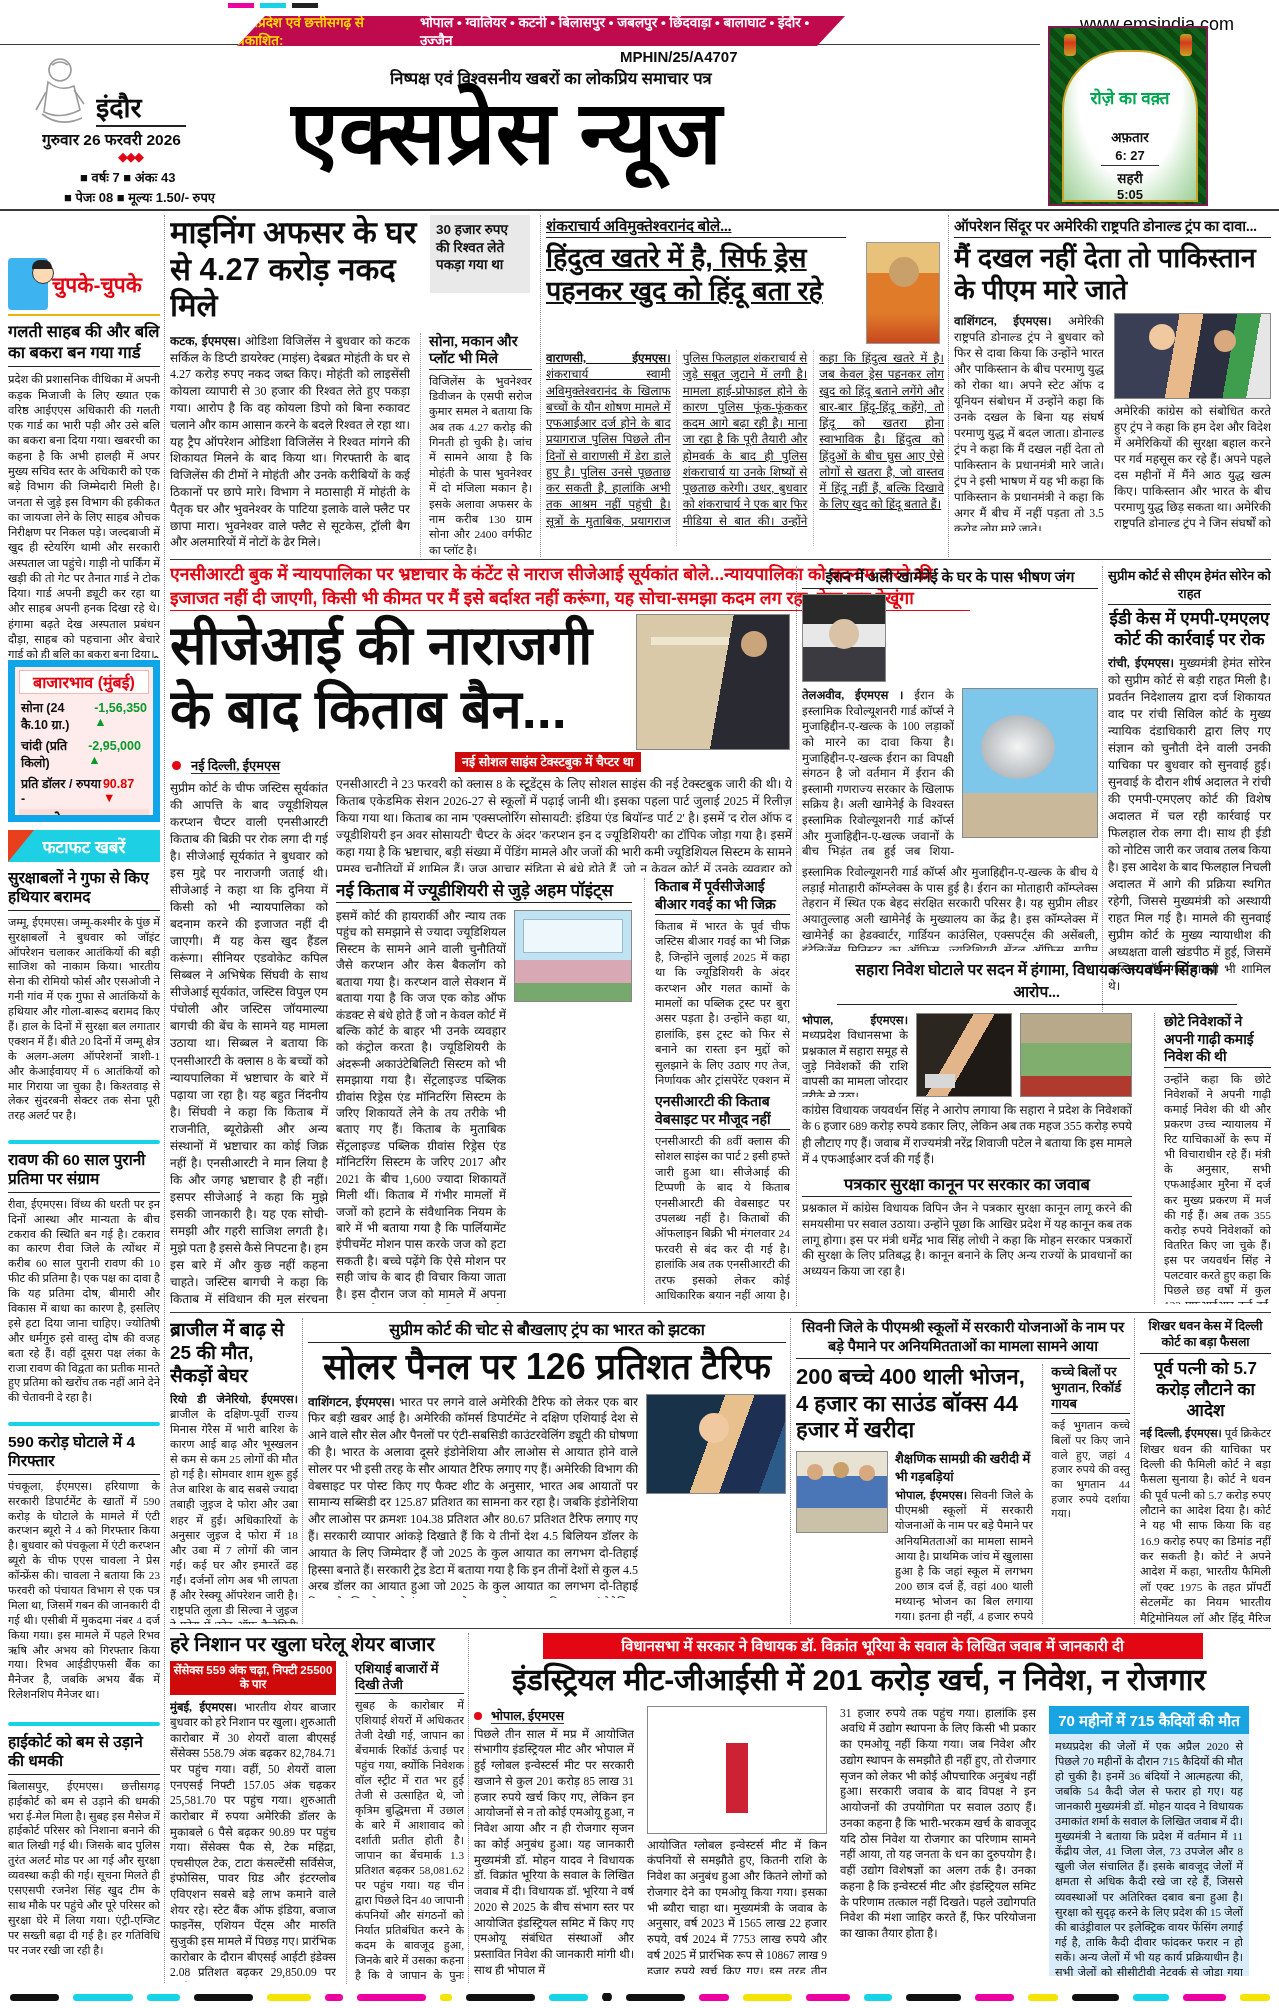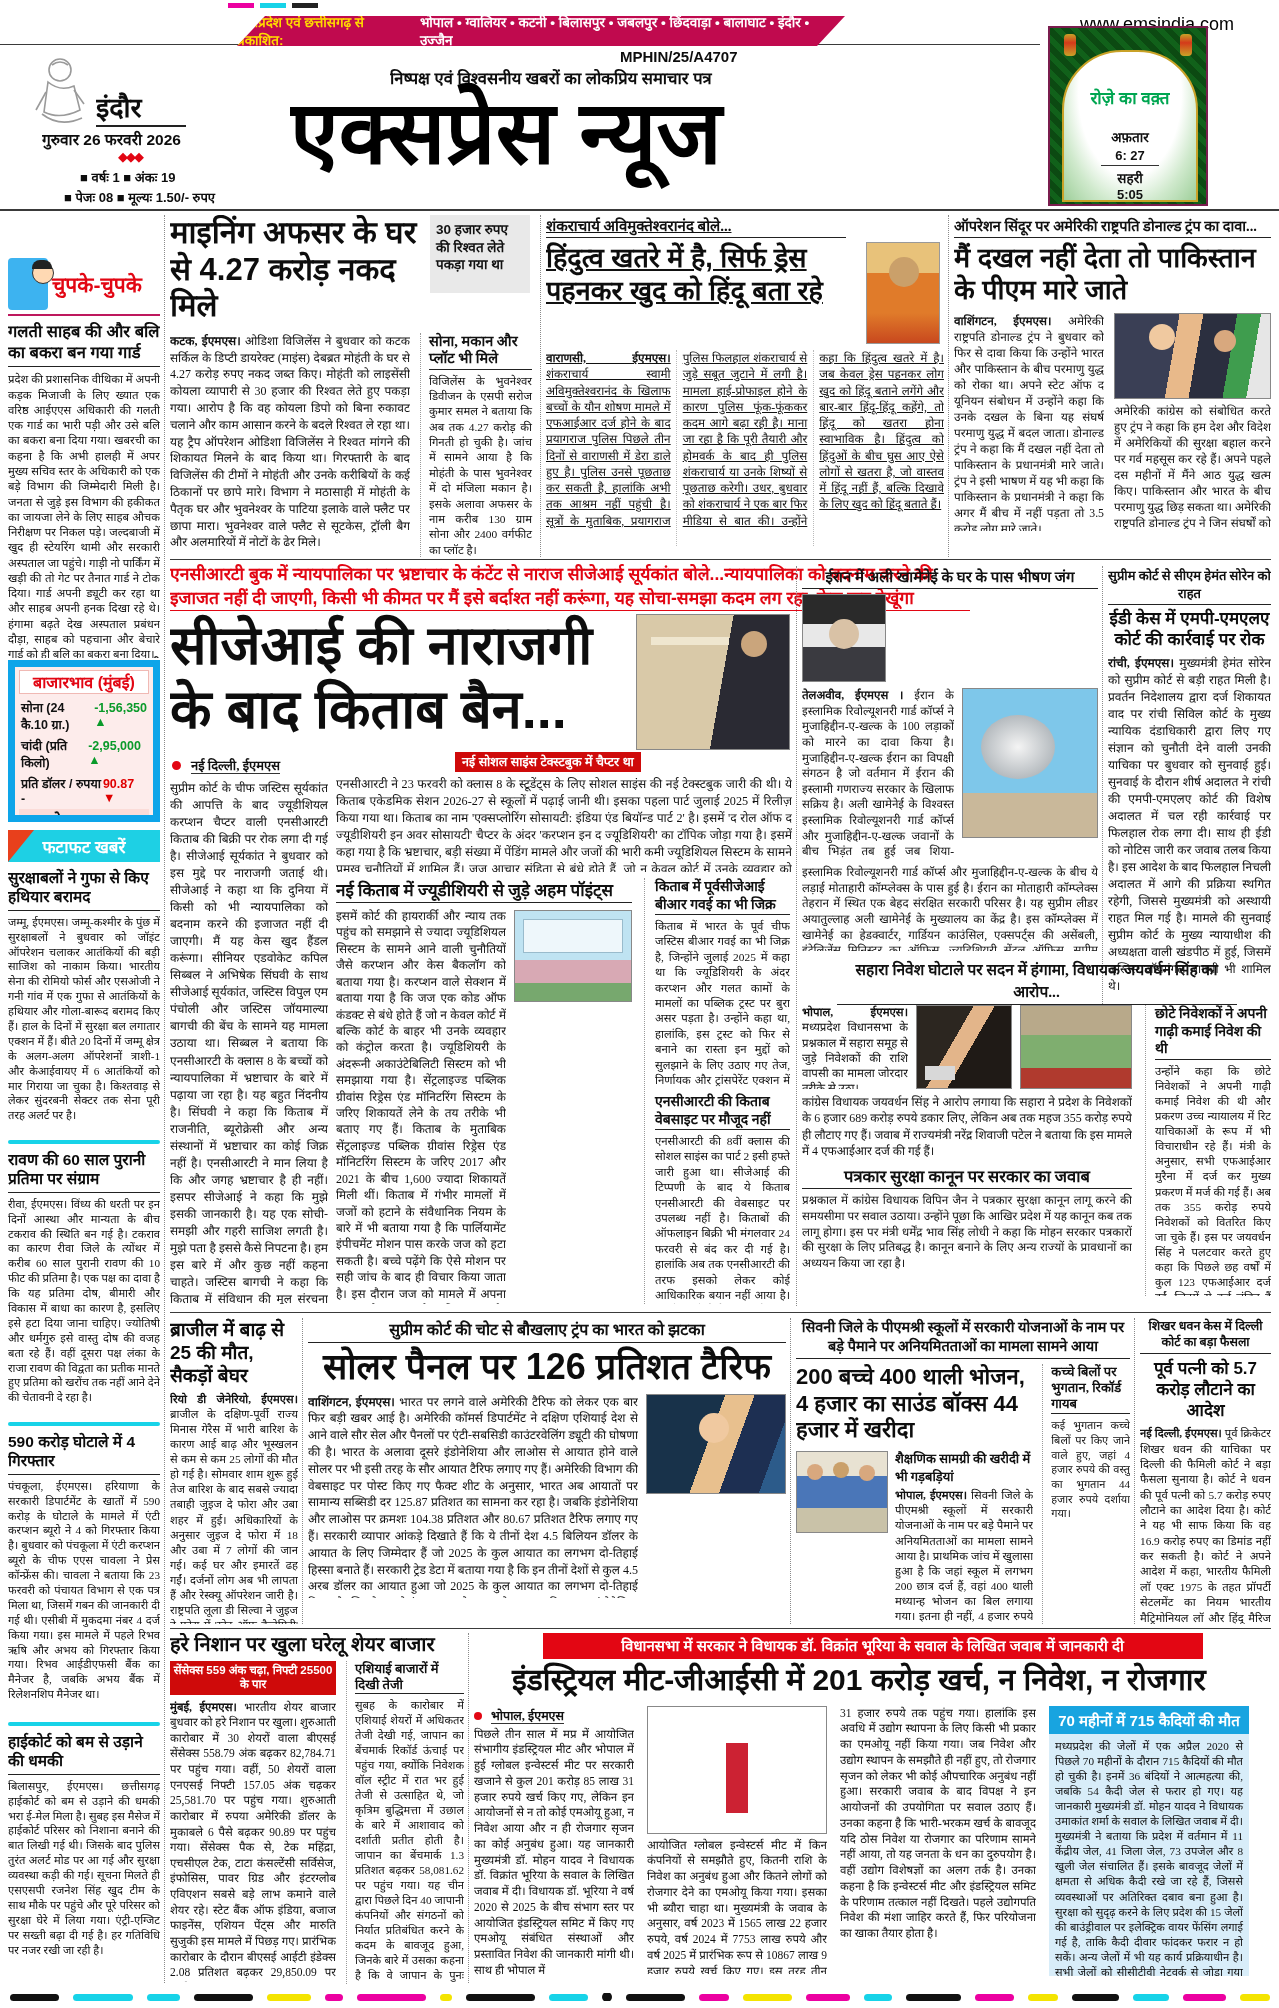--- a/index.html
+++ b/index.html
@@ -49,21 +49,21 @@
         <path d="M26 30 q12 10 26 4 l6 24 q-20 10 -36 2 z"></path>
         <path d="M20 62 q18 14 40 4"></path>
         <path d="M24 40 l-10 18"></path>
           <path d="M52 38 l10 14"></path>
       </g>
     </svg>
   </div>
   <div class="abs hl" style="left:96px;top:88px;width:90px;font-size:27px;border-bottom:2px solid #222;">इंदौर</div>
   <div class="abs hl" style="left:42px;top:128px;width:200px;font-size:15.5px;">गुरुवार 26 फरवरी 2026</div>
   <div class="abs" style="left:118px;top:149px;width:80px;color:#e20613;font-size:13px;letter-spacing:-2px;">◆◆◆</div>
-  <div class="abs hl" style="left:80px;top:168px;width:180px;font-size:13px;">■ वर्षः 1   ■ अंकः 19</div>
+  <div class="abs hl" style="left:80px;top:168px;width:180px;font-size:13px;">■ वर्षः 7   ■ अंकः 43</div>
   <div class="abs hl" style="left:64px;top:188px;width:220px;font-size:13px;">■ पेजः 08 ■ मूल्यः 1.50/- रुपए</div>
 
   <div class="abs hl" style="left:390px;top:66px;width:420px;font-size:16.5px;">निष्पक्ष एवं विश्वसनीय खबरों का लोकप्रिय समाचार पत्र</div>
   <div class="abs hl" style="left:620px;top:48px;width:170px;font-size:15px;">MPHIN/25/A4707</div>
   <div class="abs" style="left:290px;top:78px;width:755px;height:130px;font-family:'Liberation Sans','DejaVu Sans',sans-serif;font-weight:900;font-size:88px;line-height:1.25;white-space:nowrap;color:#000;">एक्सप्रेस न्यूज</div>
 
   <div class="abs" style="left:1048px;top:26px;width:160px;height:180px;background:repeating-linear-gradient(45deg,#0c4a12 0 6px,#11611a 6px 12px);border:2px solid #7a1d4e;">
     <div class="abs" style="left:14px;top:6px;width:12px;height:22px;background:linear-gradient(#c9a227,#d43a1a 40%,#c9a227);border-radius:4px;"></div>
     <div class="abs" style="right:14px;top:6px;width:12px;height:22px;background:linear-gradient(#c9a227,#d43a1a 40%,#c9a227);border-radius:4px;"></div>
     <div class="abs" style="left:12px;top:22px;width:136px;height:152px;background:radial-gradient(ellipse at 50% 28%,#ffffff 0 55%,#cfe9cc 75%,#9ecf9a 100%);border:2px solid #c9a227;border-radius:60px 60px 0 0;text-align:center;font-family:'Liberation Sans',sans-serif;">
@@ -72,21 +72,21 @@
       <div style="font-weight:bold;font-size:13px;border-bottom:1px solid #333;display:inline-block;padding:0 14px 2px;">6: 27</div>
       <div style="font-weight:bold;font-size:13.5px;color:#111;margin-top:3px;">सहरी</div>
       <div style="font-weight:bold;font-size:13px;">5:05</div>
     </div>
   </div>
   <div class="abs rule-h" style="left:0;top:209px;width:1279px;height:2px;"></div>
 
   <div class="abs dot-v" style="left:164px;top:215px;height:1768px;"></div>
 
   <div class="abs" style="left:8px;top:258px;width:152px;height:400px;">
-    <div style="display:flex;align-items:center;gap:4px;border-bottom:2px solid #be185d;padding-bottom:4px;">
+    <div style="display:flex;align-items:center;gap:4px;border-bottom:2px solid #eab308;padding-bottom:4px;">
       <div style="width:40px;height:52px;background:#3db3f0;border-radius:4px;position:relative;flex:0 0 auto;">
         <div style="position:absolute;right:-6px;top:4px;width:22px;height:22px;background:#ffd9b3;border-radius:50%;border:1px solid #333;"></div>
         <div style="position:absolute;right:-4px;top:2px;width:20px;height:9px;background:#222;border-radius:8px 8px 0 0;"></div>
       </div>
       <div style="color:#e20613;font-weight:bold;font-size:21px;font-family:'Liberation Sans',sans-serif;">चुपके-चुपके</div>
     </div>
     <div class="hl" style="font-size:16.5px;line-height:1.25;border-bottom:1.5px solid #222;padding:5px 0 4px;">गलती साहब की और बलि का बकरा बन गया गार्ड</div>
     <div class="j" style="font-size:11.4px;line-height:1.34;margin-top:5px;height:282px;">प्रदेश की प्रशासनिक वीथिका में अपनी कड़क मिजाजी के लिए ख्यात एक वरिष्ठ आईएएस अधिकारी की गलती एक गार्ड का भारी पड़ी और उसे बलि का बकरा बना दिया गया। खबरची का कहना है कि अभी हालही में अपर मुख्य सचिव स्तर के अधिकारी को एक बड़े विभाग की जिम्मेदारी मिली है। जनता से जुड़े इस विभाग की हकीकत का जायजा लेने के लिए साहब औचक निरीक्षण पर निकल पड़े। जल्दबाजी में खुद ही स्टेयरिंग थामी और सरकारी अस्पताल जा पहुंचे। गाड़ी नो पार्किंग में खड़ी की तो गेट पर तैनात गार्ड ने टोक दिया। गार्ड अपनी ड्यूटी कर रहा था और साहब अपनी हनक दिखा रहे थे। हंगामा बढ़ते देख अस्पताल प्रबंधन दौड़ा, साहब को पहचाना और बेचारे गार्ड को ही बलि का बकरा बना दिया।</div>
     <div style="text-align:right;font-weight:bold;font-size:12px;">- खबरची</div>
   </div>
@@ -264,21 +264,21 @@
     <div class="kicker" style="font-size:13px;text-align:center;">सुप्रीम कोर्ट से सीएम हेमंत सोरेन को राहत</div>
     <div class="hl" style="font-size:17px;line-height:1.25;text-align:center;margin-top:3px;">ईडी केस में एमपी-एमएलए कोर्ट की कार्रवाई पर रोक</div>
     <p class="j" style="font-size:12px;line-height:1.42;margin-top:4px;height:392px;overflow:hidden;">
       <span class="dl">रांची, ईएमएस।</span>
       <span>मुख्यमंत्री हेमंत सोरेन को सुप्रीम कोर्ट से बड़ी राहत मिली है। प्रवर्तन निदेशालय द्वारा दर्ज शिकायत वाद पर रांची सिविल कोर्ट के मुख्य न्यायिक दंडाधिकारी द्वारा लिए गए संज्ञान को चुनौती देने वाली उनकी याचिका पर बुधवार को सुनवाई हुई। सुनवाई के दौरान शीर्ष अदालत ने रांची की एमपी-एमएलए कोर्ट की विशेष अदालत में चल रही कार्रवाई पर फिलहाल रोक लगा दी। साथ ही ईडी को नोटिस जारी कर जवाब तलब किया है। इस आदेश के बाद फिलहाल निचली अदालत में आगे की प्रक्रिया स्थगित रहेगी, जिससे मुख्यमंत्री को अस्थायी राहत मिल गई है। मामले की सुनवाई सुप्रीम कोर्ट के मुख्य न्यायाधीश की अध्यक्षता वाली खंडपीठ में हुई, जिसमें जस्टिस जॉयमंगल बागची भी शामिल थे।</span>
     </p>
   </div>
 
   <div class="abs" style="left:802px;top:958px;width:469px;height:350px;">
     <div class="kicker" style="font-size:15.5px;text-align:center;width:400px;margin:0 auto;">सहारा निवेश घोटाले पर सदन में हंगामा, विधायक जयवर्धन सिंह का आरोप...</div>
-    <div style="display:flex;gap:13px;margin-top:0;">
+    <div style="display:flex;gap:22px;margin-top:8px;">
       <div style="width:330px;">
         <div style="display:flex;gap:8px;">
           <p class="j" style="width:106px;font-size:11.5px;line-height:1.33;height:84px;overflow:hidden;">
             <span class="dl">भोपाल, ईएमएस।</span>
             <span>मध्यप्रदेश विधानसभा के प्रश्नकाल में सहारा समूह से जुड़े निवेशकों की राशि वापसी का मामला जोरदार तरीके से उठा।</span>
           </p>
           <div class="photo" style="width:96px;height:84px;background:linear-gradient(120deg,#2c2620 0 40%,#e3b58a 40% 55%,#1f1a16 55%);border:1px solid #888;">
             <div style="position:absolute;left:8px;bottom:8px;width:30px;height:14px;background:#d8d8d8;"></div>
           </div>
           <div class="photo" style="width:112px;height:84px;background:linear-gradient(180deg,#b8a98a 0 35%,#7fae6f 35% 75%,#b03a2e 75%);border:1px solid #888;"></div>

